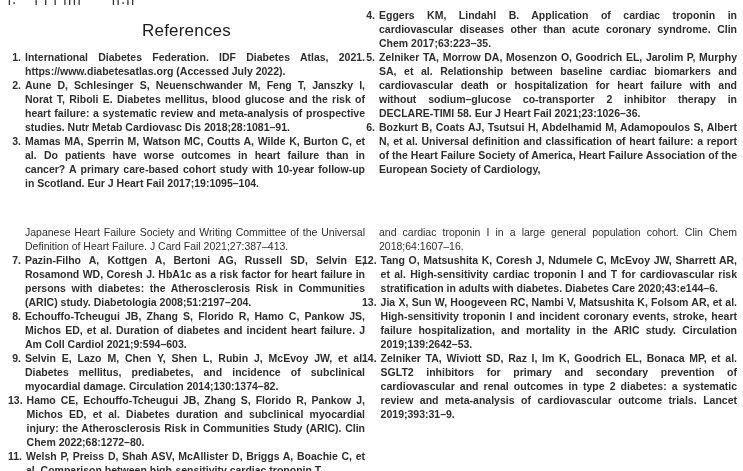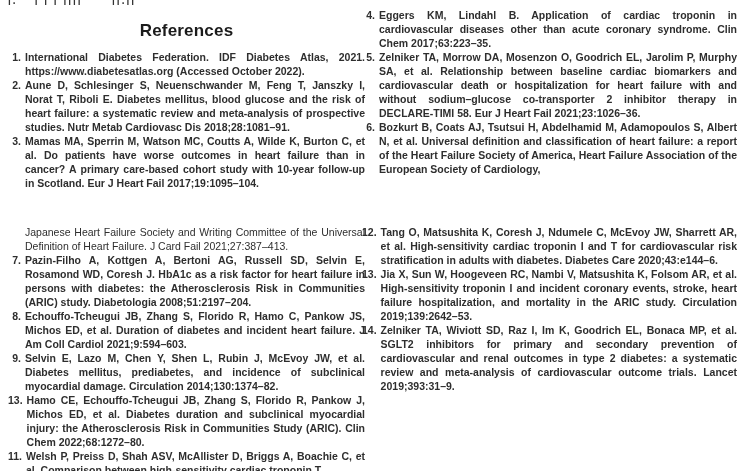--- a/index.html
+++ b/index.html
@@ -34,21 +34,21 @@
     letter-spacing:2px;
     white-space:nowrap;
   }
 
   .refs-heading {
     margin-top:21px;
     margin-bottom:9px;
     text-align:center;
     font-size:17px;
     line-height:20px;
-    font-weight:bold;
+    font-weight:normal;
     color:#1b1b1b;
     letter-spacing:0.2px;
   }
   .p1-right { padding-top:8px; }
 
   .ref { display:flex; }
   .ref-num {
     flex:0 0 17px;
     text-align:right;
     padding-right:4px;
@@ -73,21 +73,21 @@
   <section class="part part1">
 
     <div class="col col-left">
       <div class="frag">
         <span>|. _ | | | |||| _ _ ||.|| | |.</span>
       </div>
       <h1 class="refs-heading">References</h1>
 
       <div class="ref">
         <span class="ref-num">1.</span>
-        <span class="ref-text">International Diabetes Federation. IDF Diabetes Atlas, 2021. https://www.diabetesatlas.org (Accessed October 2022).</span>
+        <span class="ref-text">International Diabetes Federation. IDF Diabetes Atlas, 2021. https://www.diabetesatlas.org (Accessed July 2022).</span>
       </div>
       <div class="ref">
         <span class="ref-num">2.</span>
         <span class="ref-text">Aune D, Schlesinger S, Neuenschwander M, Feng T, Janszky I, Norat T, Riboli E. Diabetes mellitus, blood glucose and the risk of heart failure: a systematic review and meta-analysis of prospective studies. Nutr Metab Cardiovasc Dis 2018;28:1081–91.</span>
       </div>
       <div class="ref">
         <span class="ref-num">3.</span>
         <span class="ref-text">Mamas MA, Sperrin M, Watson MC, Coutts A, Wilde K, Burton C, et al. Do patients have worse outcomes in heart failure than in cancer? A primary care-based cohort study with 10-year follow-up in Scotland. Eur J Heart Fail 2017;19:1095–104.</span>
       </div>
     </div>
@@ -129,20 +129,21 @@
         <span class="ref-num">13.</span>
         <span class="ref-text">Hamo CE, Echouffo-Tcheugui JB, Zhang S, Florido R, Pankow J, Michos ED, et al. Diabetes duration and subclinical myocardial injury: the Atherosclerosis Risk in Communities Study (ARIC). Clin Chem 2022;68:1272–80.</span>
       </div>
       <div class="ref">
         <span class="ref-num">11.</span>
         <span class="ref-text">Welsh P, Preiss D, Shah ASV, McAllister D, Briggs A, Boachie C, et al. Comparison between high-sensitivity cardiac troponin T</span>
       </div>
     </div>
 
     <div class="col col-right">
+      <p class="cont">and cardiac troponin I in a large general population cohort. Clin Chem 2018;64:1607–16.</p>
 
       <div class="ref">
         <span class="ref-num">12.</span>
         <span class="ref-text">Tang O, Matsushita K, Coresh J, Ndumele C, McEvoy JW, Sharrett AR, et al. High-sensitivity cardiac troponin I and T for cardiovascular risk stratification in adults with diabetes. Diabetes Care 2020;43:e144–6.</span>
       </div>
       <div class="ref">
         <span class="ref-num">13.</span>
         <span class="ref-text">Jia X, Sun W, Hoogeveen RC, Nambi V, Matsushita K, Folsom AR, et al. High-sensitivity troponin I and incident coronary events, stroke, heart failure hospitalization, and mortality in the ARIC study. Circulation 2019;139:2642–53.</span>
       </div>
       <div class="ref">

